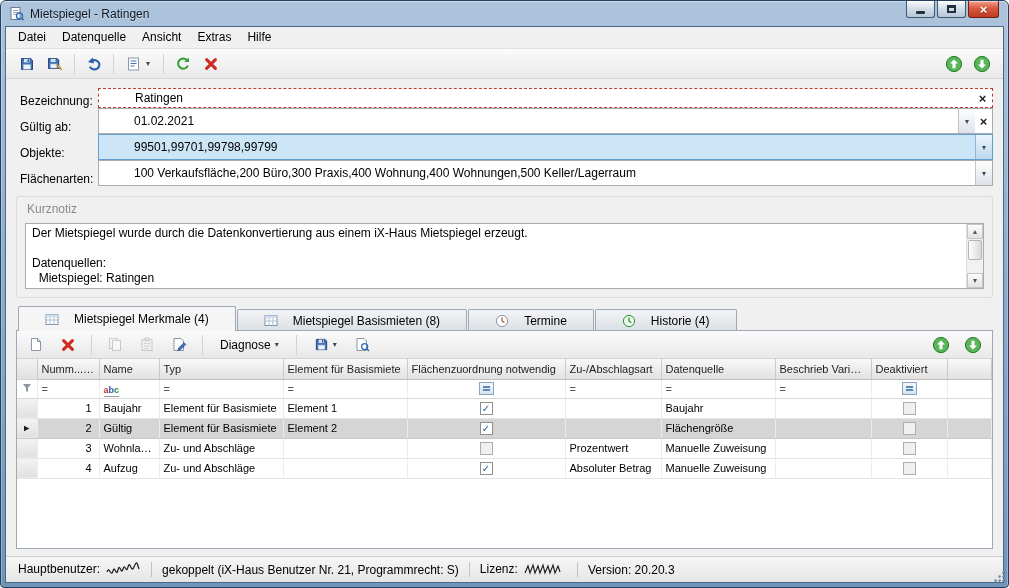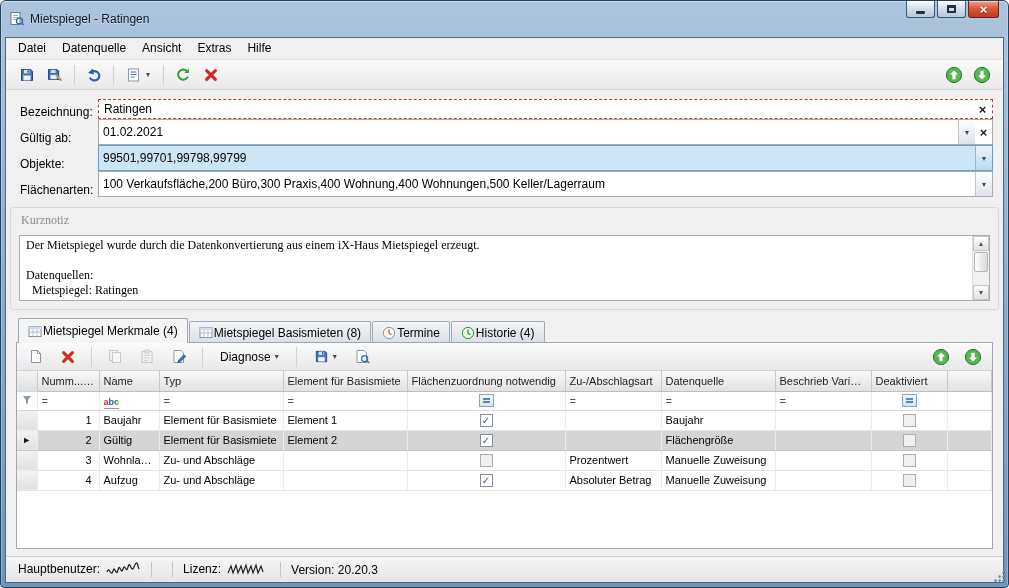--- a/index.html
+++ b/index.html
@@ -5,21 +5,21 @@
   *{box-sizing:border-box;margin:0;padding:0;}
   html,body{width:1009px;height:588px;}
   body{font-family:"Liberation Sans","DejaVu Sans",sans-serif;font-size:12px;color:#000;background:#fff;}
 
   .window{width:1009px;height:588px;display:flex;flex-direction:column;
     background:linear-gradient(180deg,#adc4dc 0%,#8cadc d 45%,#7499bf 100%);
     background:linear-gradient(180deg,#adc4dc 0%,#8cadcd 45%,#7095ba 100%);
     border:1px solid #24415f;border-radius:6px 6px 4px 4px;padding:0 4px 4px;position:relative;
     box-shadow:inset 0 1px 0 rgba(255,255,255,.45), inset 1px 0 0 rgba(255,255,255,.25), inset -1px 0 0 rgba(255,255,255,.25);}
 
-  .titlebar{height:36px;flex:none;display:flex;align-items:center;padding:0 4px;}
+  .titlebar{height:25px;flex:none;display:flex;align-items:center;padding:0 4px;}
   .title-icon{width:16px;height:16px;margin-right:5px;flex:none;}
   .title-text{color:#0d1420;text-shadow:0 1px 1px rgba(255,255,255,.55);}
   .win-controls{position:absolute;top:0;right:9px;display:flex;z-index:5;}
   .win-btn{width:29px;height:17px;border:1px solid #40586f;border-top:none;border-radius:0 0 3px 3px;
     display:flex;align-items:center;justify-content:center;margin-left:2px;
     background:linear-gradient(#fdfdfd,#d5dee8 45%,#b7c7d8);box-shadow:inset 0 1px 0 #fff;}
   .win-btn.close{background:linear-gradient(#efa28f,#d9593f 45%,#c03a22);border-color:#6e2012;box-shadow:inset 0 1px 0 rgba(255,255,255,.5);width:31px;}
   .glyph-min{width:9px;height:3px;background:#222e3a;margin-top:7px;border-radius:1px;}
   .glyph-max{width:9px;height:8px;border:2px solid #222e3a;border-top-width:3px;}
   .glyph-close{color:#fff;font-weight:bold;font-size:13px;line-height:13px;text-shadow:0 1px 1px rgba(0,0,0,.4);}
@@ -36,38 +36,38 @@
   .tsep{width:1px;height:20px;background:#d2d2d2;margin:0 4px;flex:none;}
   .tb-spacer{flex:1;}
   .ddv{font-size:8px;color:#3c4a5a;}
 
   .form-area{flex:none;padding:9px 10px 2px 14px;background:#f0f0f0;}
   .form-row{display:flex;align-items:flex-end;margin-bottom:6px;height:20px;}
   .form-label{width:78px;flex:none;}
   .req-outline{flex:1;display:flex;border:1px dashed #c0392b;padding:1px;background:#fff;}
   .field{flex:1;display:flex;align-items:stretch;background:#fff;border:1px solid #ababab;height:26px;}
   .req-outline .field{border:none;height:16px;}
-  .field input{flex:1;border:none;outline:none;padding:0 4px;font:inherit;background:transparent;min-width:0;}
+  .field input{flex:1;border:none;outline:none;padding:0 4px;font:inherit;background:transparent;min-width:0;margin-left:31px;}
   .field .dd{width:17px;flex:none;border-left:1px solid #c4c4c4;background:linear-gradient(#fefefe,#dde3ea);display:flex;align-items:center;justify-content:center;color:#3c4a5a;font-size:8px;}
   .field .clr{width:17px;flex:none;display:flex;align-items:center;justify-content:center;font-weight:bold;font-size:13px;color:#1c1c1c;}
   .field.hl{background:#cde6f7;border-color:#63a0d2;}
   .field.hl .dd{background:linear-gradient(#eaf4fc,#bcd9ef);border-left-color:#8cb8dc;}
 
-  .groupbox{flex:none;margin:2px 4px 8px;border:1px solid #dadada;border-radius:3px;padding:3px 8px 8px;font-family:Liberation Serif, serif;}
+  .groupbox{flex:none;margin:2px 10px 8px;border:1px solid #dadada;border-radius:3px;padding:3px 8px 8px;}
   .groupbox-title{color:#8a8a8a;margin:2px 0 7px 2px;}
   .note-wrap{display:flex;border:1px solid #ababab;background:#fff;height:66px;}
   .note-text{flex:1;padding:2px 6px;white-space:pre-wrap;line-height:15px;overflow:hidden;}
   .vscroll{width:17px;flex:none;background:#f1f1f1;border-left:1px solid #dedede;display:flex;flex-direction:column;}
   .vs-btn{height:15px;flex:none;display:flex;align-items:center;justify-content:center;background:linear-gradient(#fdfdfd,#e2e2e2);border:1px solid #c6c6c6;font-size:7px;color:#555;}
   .vs-track{flex:1;position:relative;}
   .vs-thumb{position:absolute;top:1px;left:1px;right:1px;height:20px;background:linear-gradient(90deg,#fdfdfd,#d9d9d9);border:1px solid #b5b5b5;border-radius:2px;}
 
   .tabs-area{flex:1;min-height:0;display:flex;flex-direction:column;margin:0 10px 7px;}
   .tabstrip{flex:none;display:flex;align-items:flex-end;height:25px;padding-left:2px;}
-  .tab{display:flex;align-items:center;gap:1px;height:22px;padding:0 9px;border:1px solid #9fa9b5;border-bottom:none;border-radius:2px 2px 0 0;background:linear-gradient(#f3f4f6,#dbdfe4);margin-right:1px;cursor:default;white-space:nowrap;}
+  .tab{display:flex;align-items:center;gap:15px;height:22px;padding:0 26px;border:1px solid #9fa9b5;border-bottom:none;border-radius:2px 2px 0 0;background:linear-gradient(#f3f4f6,#dbdfe4);margin-right:1px;cursor:default;white-space:nowrap;}
   .tab.active{background:#f5f5f5;height:25px;position:relative;z-index:2;}
   .panel{flex:1;min-height:0;border:1px solid #9fa9b5;background:#f0f0f0;display:flex;flex-direction:column;margin-top:-1px;}
   .panel-toolbar{height:28px;flex:none;display:flex;align-items:center;background:linear-gradient(#fbfbfb,#e8e8e8);border-bottom:1px solid #d4d4d4;padding:0 6px;gap:6px;}
   .gridwrap{flex:1;min-height:0;background:#fff;overflow:hidden;}
 
   table.grid{border-collapse:collapse;table-layout:fixed;width:100%;font-size:11px;}
   .grid th,.grid td{height:20px;padding:0 4px;overflow:hidden;white-space:nowrap;text-overflow:ellipsis;font-weight:normal;text-align:left;}
   .g-hdr th{background:linear-gradient(#f8f8f8,#e1e1e1);border-right:1px solid #c9c9c9;border-bottom:1px solid #bdbdbd;color:#1e1e1e;}
   td.g-ind,th.g-ind{width:20px;background:linear-gradient(#f3f3f3,#e0e0e0);border-right:1px solid #c9c9c9;border-bottom:1px solid #d6d6d6;text-align:center;font-size:9px;color:#1a1a1a;padding:0;}
   .g-filter td{background:#fff;border-right:1px solid #ececec;border-bottom:1px solid #d8d8d8;height:19px;}
@@ -449,20 +449,23 @@
     </div>
 
     <div class="statusbar">
       <span class="sb-item">
         <span>Hauptbenutzer:</span>
         <svg width="36" height="15" viewBox="0 0 36 15">
             <path d="M2 10c2-7 4 6 6-1s3 7 5-1 3 6 5-1 3 6 5-2 3 7 6 0 3-4 5 2" fill="none" stroke="#1a1a1a" stroke-width="1.2"></path>
           </svg>
       </span>
       <span class="sb-sep"></span>
+      <span class="sb-item">
+        <span>gekoppelt (iX-Haus Benutzer Nr. 21, Programmrecht: S)</span>
+      </span>
       <span class="sb-sep"></span>
       <span class="sb-item">
         <span>Lizenz:</span>
         <svg width="44" height="15" viewBox="0 0 44 15">
             <path d="M2 11 5 4l2 7 3-8 2 8 3-7 2 7 3-8 2 8 3-7 2 7 3-8 2 8 3-7 2 6" fill="none" stroke="#1a1a1a" stroke-width="1.1"></path>
           </svg>
       </span>
       <span class="sb-sep"></span>
       <span class="sb-item">
         <span>Version: 20.20.3</span>

